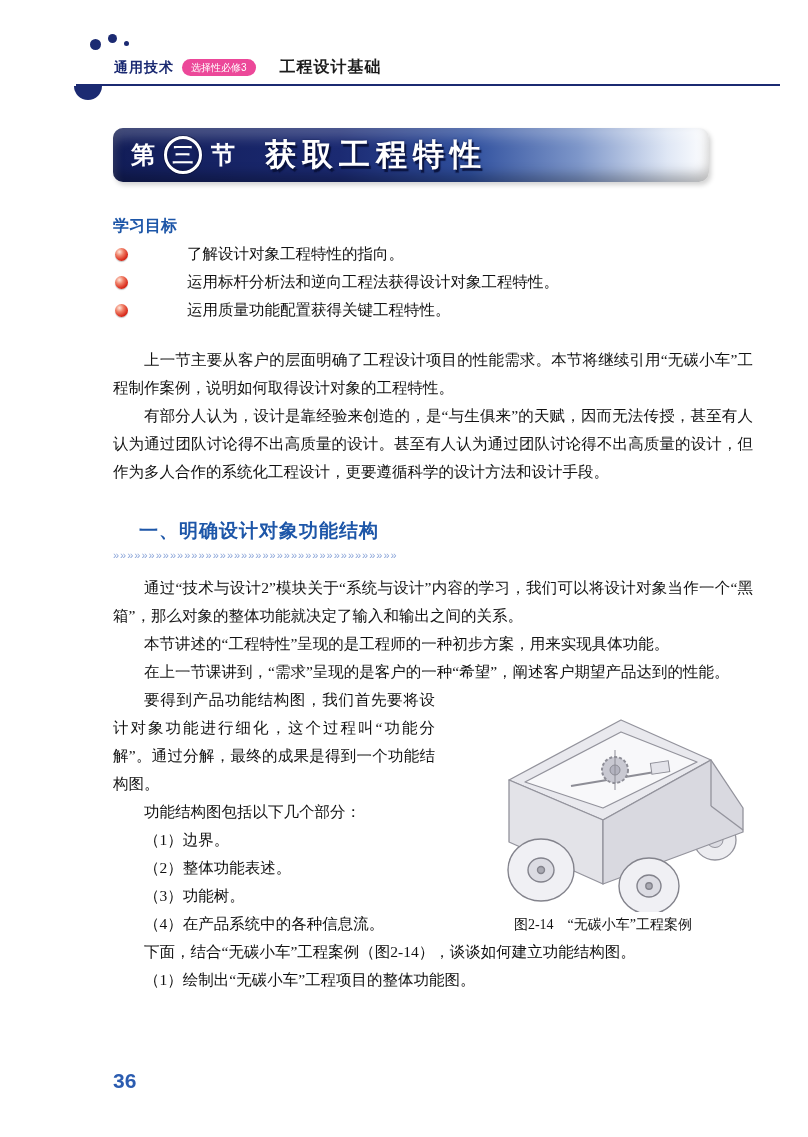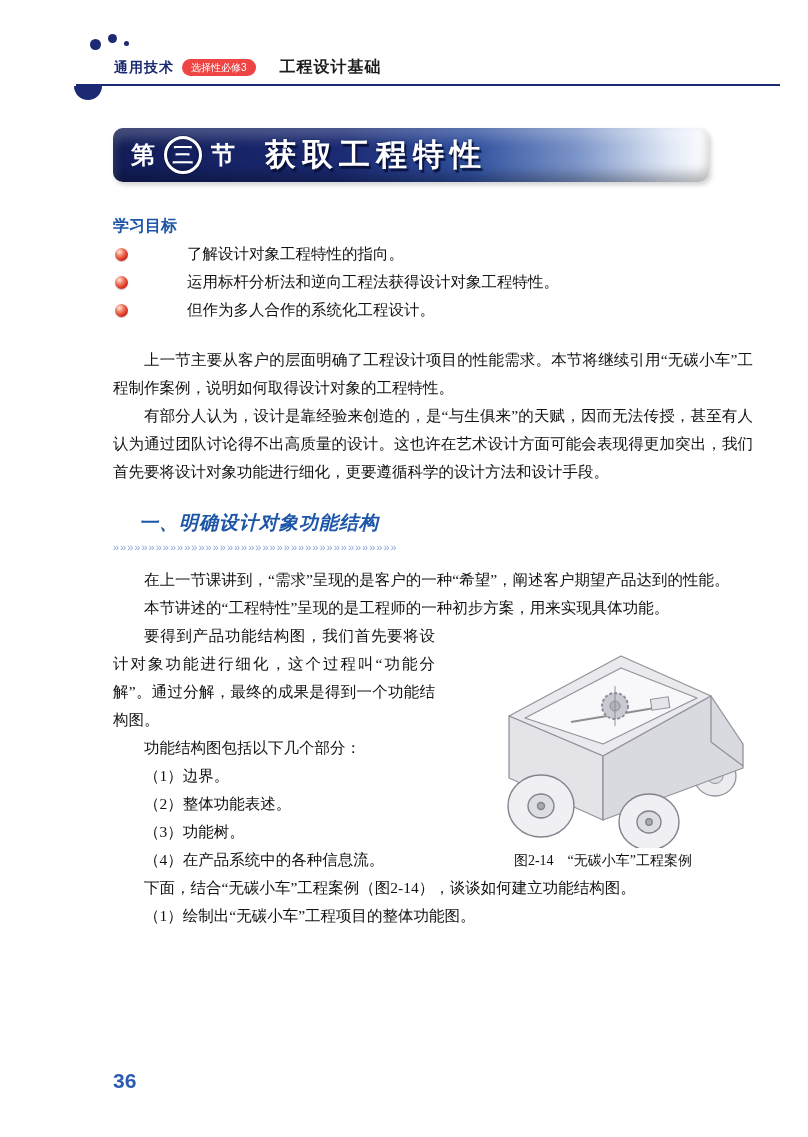--- a/index.html
+++ b/index.html
@@ -15,21 +15,21 @@
   .dot { position:absolute; border-radius:50%; background:#1b2a72; }
   .dot.d1 { width:11px; height:11px; left:0;  top:5px; }
   .dot.d2 { width:9px;  height:9px;  left:18px; top:0; }
   .dot.d3 { width:5px;  height:5px;  left:34px; top:7px; }
 
   .header-row {
     position:absolute; top:57px; left:86px; display:flex; align-items:center; gap:8px;
     font-family:"Liberation Sans","DejaVu Sans",sans-serif;
   }
   .subject   { font-weight:bold; color:#1b2a72; font-size:14px; letter-spacing:1px; }
-  .badge     { background:#ef4444; color:#fff; font-size:10px; line-height:15px; padding:1px 9px; border-radius:9px; white-space:nowrap; }
+  .badge     { background:#ec4899; color:#fff; font-size:10px; line-height:15px; padding:1px 9px; border-radius:9px; white-space:nowrap; }
   .book-title{ font-weight:bold; color:#1c1c1c; font-size:16px; margin-left:16px; letter-spacing:1px; }
 
   .header-line  { position:absolute; top:84px; left:48px; width:712px; height:2px; background:#1b2a72; }
   .half-circle  { position:absolute; top:86px; left:46px; width:28px; height:14px; border-radius:0 0 14px 14px; background:#1b2a72; }
 
   
   .banner {
     position:absolute; top:128px; left:85px; width:596px; height:54px;
     border-radius:10px; display:flex; align-items:center; padding-left:18px;
     background:linear-gradient(90deg,#121d58 0%,#1b2a72 38%,#30509e 60%,#7d96c9 78%,#dfe7f5 93%,#ffffff 100%);
@@ -67,24 +67,23 @@
   }
   .objective .obj-text { flex:1; }
 
   .spacer-md { height:22px; }
   .spacer-sm { height:14px; }
 
   p.body-p { text-indent:2em; margin:0; }
 
   .sec-heading {
     color:#1d56a8; font-weight:bold; font-size:19px; line-height:30px;
-    padding-left:26px; margin-top:8px;
+    padding-left:26px; margin-top:16px;
     font-family:"Liberation Sans","DejaVu Sans",sans-serif;
     letter-spacing:1px;
-    font-style:italic;
   }
   .chevrons {
     color:#8ca6d9; font-size:11px; line-height:14px; letter-spacing:1px;
     margin:2px 0 12px; white-space:nowrap; overflow:hidden; width:340px;
     font-family:"Liberation Sans","DejaVu Sans",sans-serif;
   }
 
   .figure {
     float:right; width:300px; margin:4px 0 2px 18px; text-align:center;
   }
@@ -131,35 +130,36 @@
     <div class="objective">
       <span class="bullet"></span>
       <span class="obj-text">了解设计对象工程特性的指向。</span>
     </div>
     <div class="objective">
       <span class="bullet"></span>
       <span class="obj-text">运用标杆分析法和逆向工程法获得设计对象工程特性。</span>
     </div>
     <div class="objective">
       <span class="bullet"></span>
-      <span class="obj-text">但作为多人合作的系统化工程设计。</span>
+      <span class="obj-text">运用质量功能配置获得关键工程特性。</span>
     </div>
 
     <div class="spacer-md"></div>
 
     <p class="body-p">上一节主要从客户的层面明确了工程设计项目的性能需求。本节将继续引用“无碳小车”工程制作案例，说明如何取得设计对象的工程特性。</p>
-    <p class="body-p">有部分人认为，设计是靠经验来创造的，是“与生俱来”的天赋，因而无法传授，甚至有人认为通过团队讨论得不出高质量的设计。这也许在艺术设计方面可能会表现得更加突出，我们首先要将设计对象功能进行细化，更要遵循科学的设计方法和设计手段。</p>
+    <p class="body-p">有部分人认为，设计是靠经验来创造的，是“与生俱来”的天赋，因而无法传授，甚至有人认为通过团队讨论得不出高质量的设计。甚至有人认为通过团队讨论得不出高质量的设计，但作为多人合作的系统化工程设计，更要遵循科学的设计方法和设计手段。</p>
 
     <div class="spacer-sm"></div>
 
     <div class="sec-heading">一、明确设计对象功能结构</div>
     <div class="chevrons">»»»»»»»»»»»»»»»»»»»»»»»»»»»»»»»»»»»»»»»»</div>
 
+    <p class="body-p">通过“技术与设计2”模块关于“系统与设计”内容的学习，我们可以将设计对象当作一个“黑箱”，那么对象的整体功能就决定了输入和输出之间的关系。</p>
+    <p class="body-p">本节讲述的“工程特性”呈现的是工程师的一种初步方案，用来实现具体功能。</p>
     <p class="body-p">在上一节课讲到，“需求”呈现的是客户的一种“希望”，阐述客户期望产品达到的性能。</p>
-    <p class="body-p">本节讲述的“工程特性”呈现的是工程师的一种初步方案，用来实现具体功能。</p>
 
     <div class="figure">
       <svg viewBox="0 0 300 222" xmlns="http://www.w3.org/2000/svg">
 
         <ellipse cx="262" cy="150" rx="21" ry="20" fill="#ececf0" stroke="#93939c" stroke-width="1.3"></ellipse>
         <ellipse cx="262" cy="150" rx="8" ry="7.5" fill="#dcdce3" stroke="#93939c" stroke-width="1"></ellipse>
         <g fill="#f3f3f6" stroke="#93939c" stroke-width="1.3" stroke-linejoin="round">
 
           <polygon points="56,90 168,30 258,70 150,130" fill="#e9e9ee"></polygon>
 

